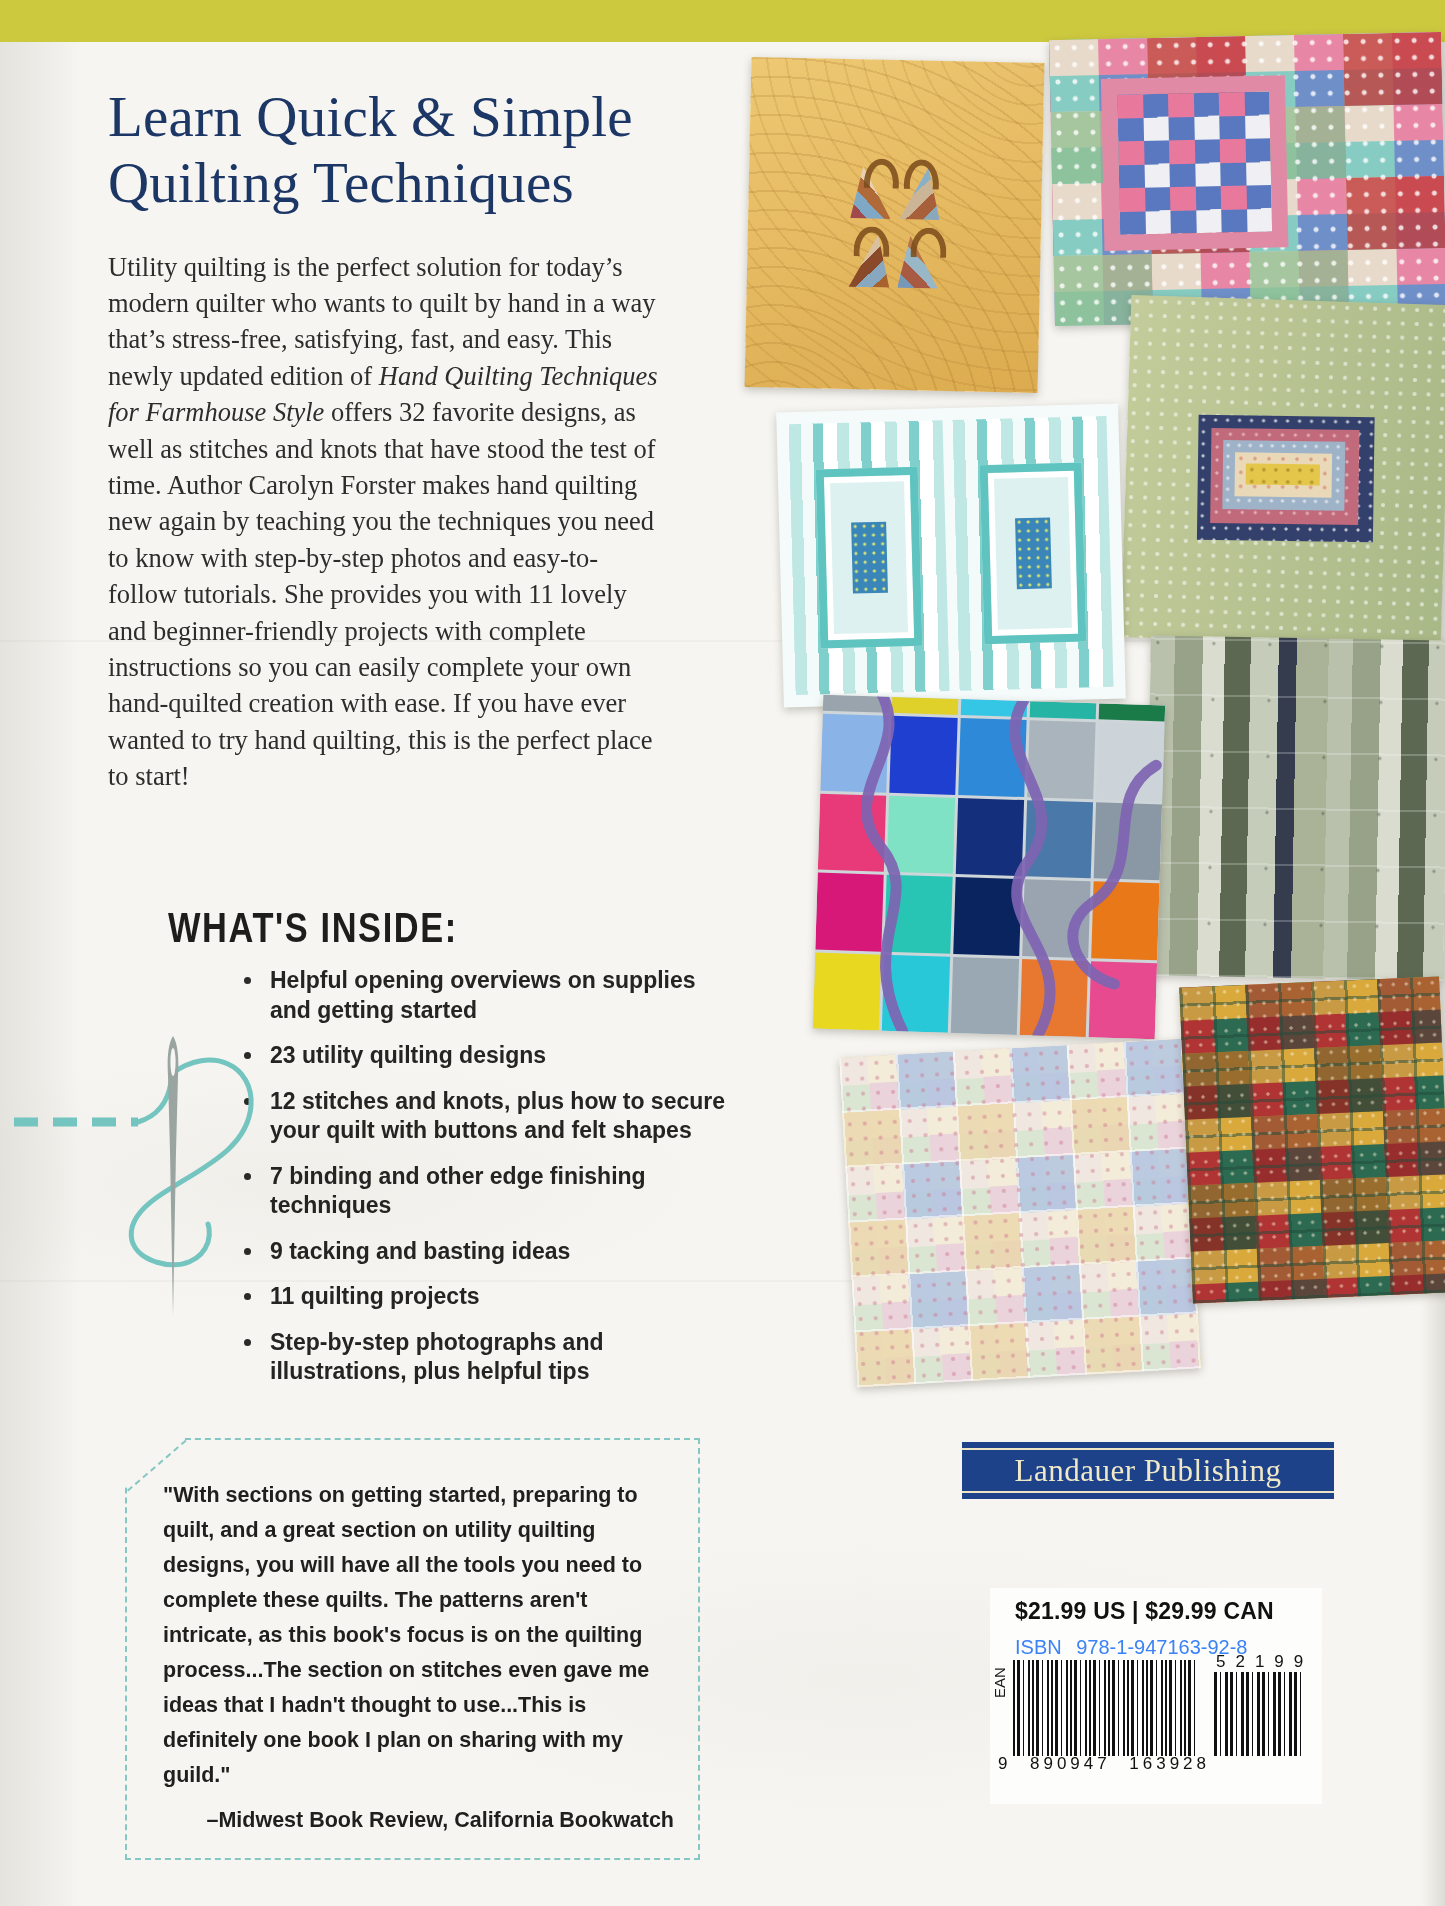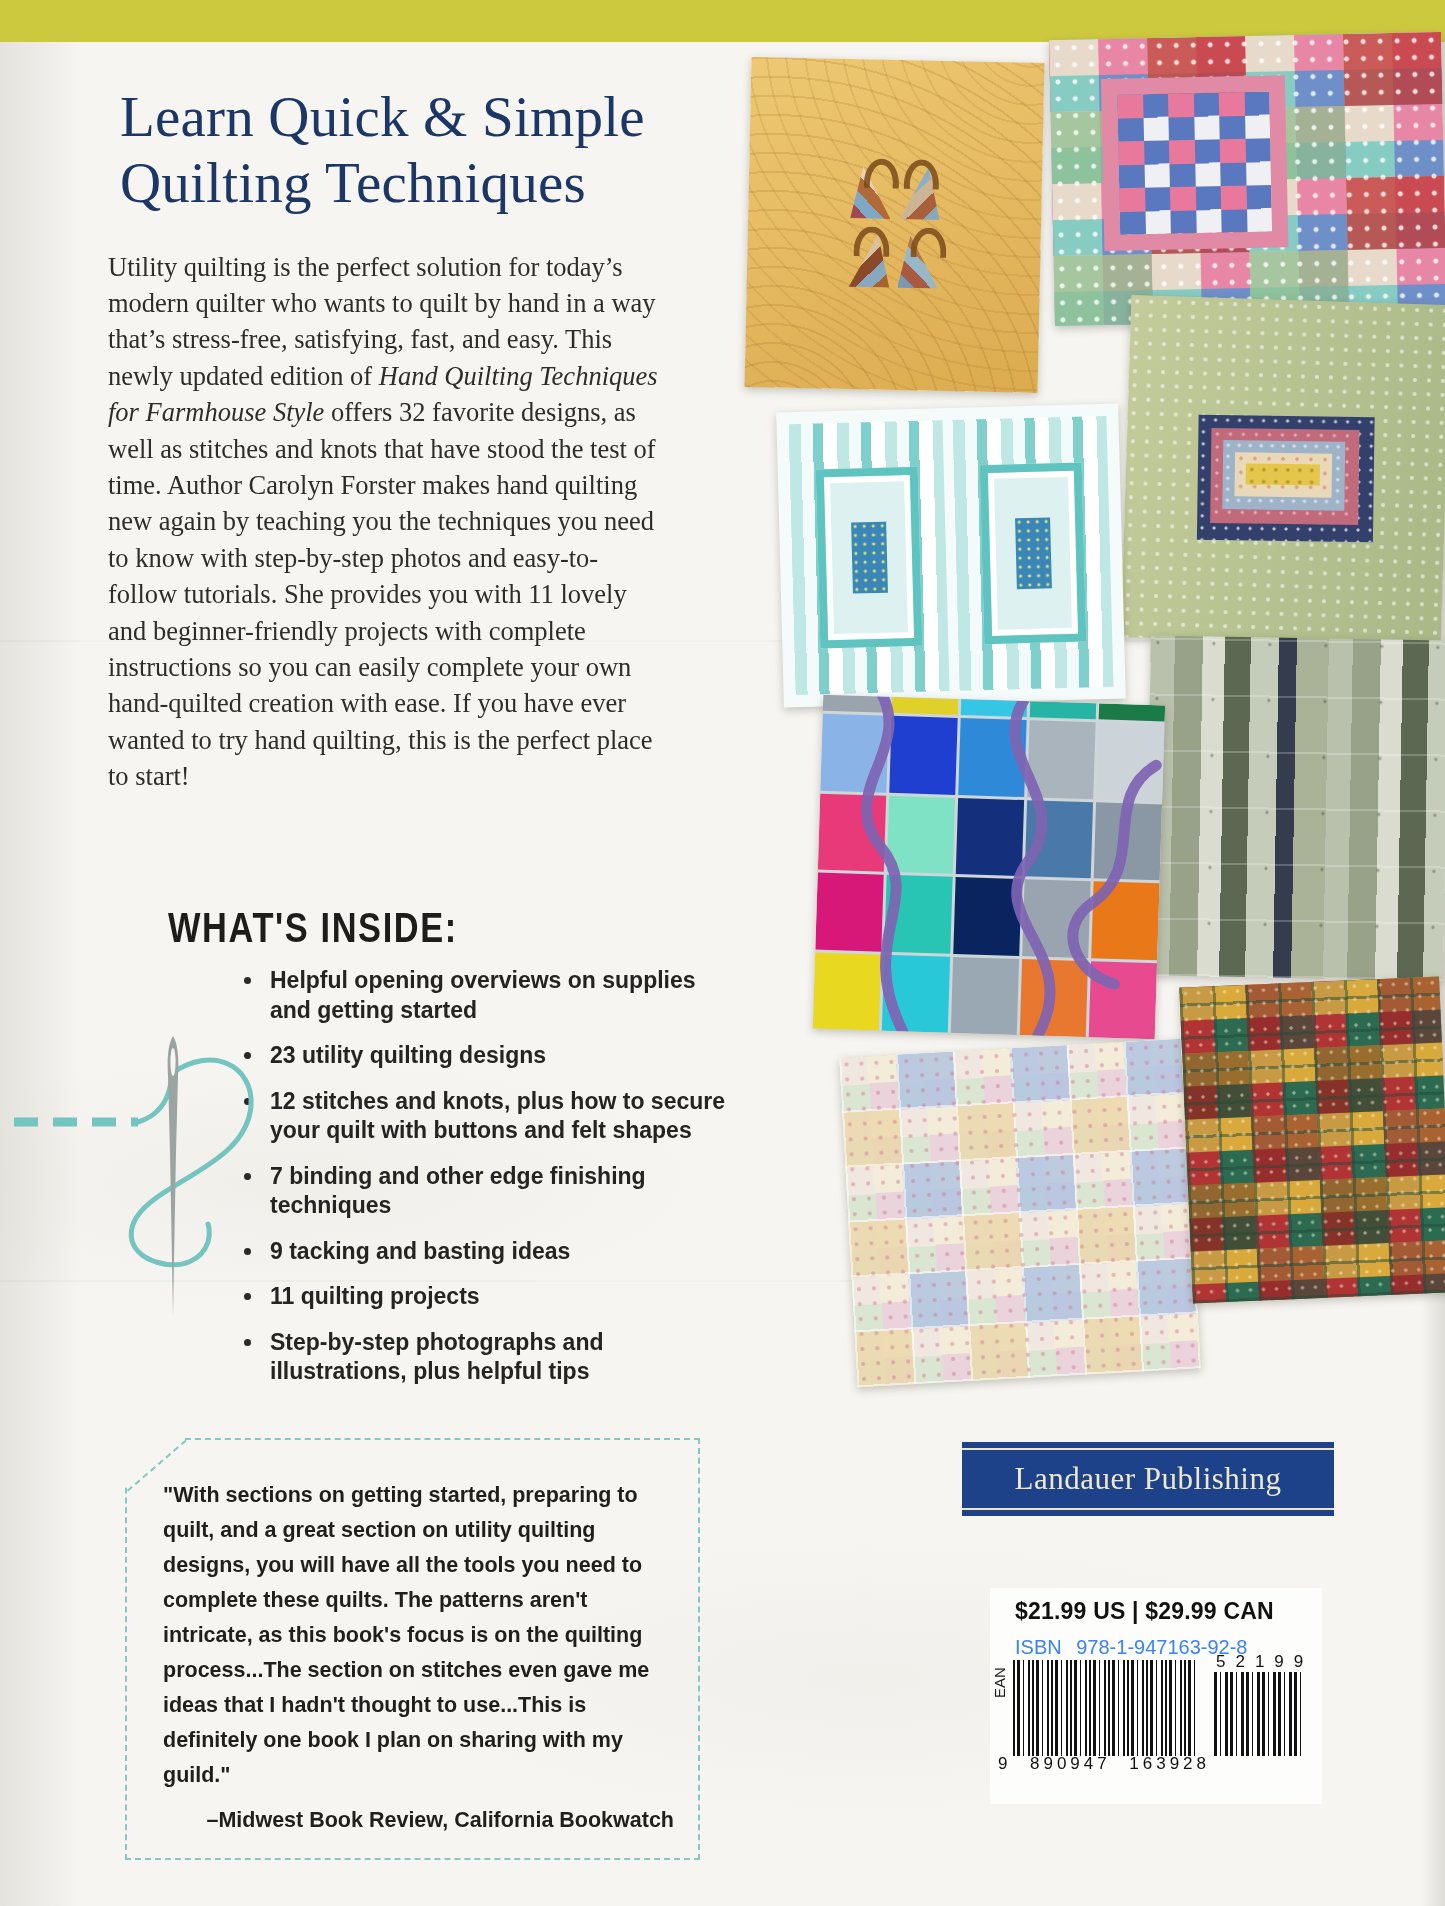--- a/index.html
+++ b/index.html
@@ -12,21 +12,21 @@
       radial-gradient(600px 180px at 20% 62%,rgba(205,200,190,.14),transparent 70%),
       radial-gradient(700px 200px at 60% 88%,rgba(205,200,190,.12),transparent 70%);}
   .topbar{position:absolute;left:0;top:0;width:100%;height:42px;background:#cdc93f;}
   .left-edge{position:absolute;left:0;top:42px;bottom:0;width:80px;
     background:linear-gradient(90deg,rgba(125,120,108,.14),rgba(125,120,108,.05) 70%,transparent);}
   .right-edge{position:absolute;right:0;top:42px;bottom:0;width:24px;
     background:linear-gradient(270deg,rgba(125,120,108,.20),transparent);}
 
   
   .title{position:absolute;left:108px;top:84px;width:560px;color:#1c3765;
-    font-family:"Liberation Serif","DejaVu Serif",serif;font-size:57px;line-height:66px;font-weight:400;letter-spacing:.2px;margin-left:12px;}
+    font-family:"Liberation Serif","DejaVu Serif",serif;font-size:57px;line-height:66px;font-weight:400;letter-spacing:.2px;}
   .intro{position:absolute;left:108px;top:222px;width:556px;color:#2e2d2b;
     font-family:"Liberation Serif","DejaVu Serif",serif;font-size:26.5px;line-height:36.4px;}
   .intro em{font-style:italic;}
   .whats{position:absolute;left:168px;top:903px;color:#1d1d1b;font-size:43px;font-weight:700;
     letter-spacing:2px;transform:scaleX(.8);transform-origin:left top;white-space:nowrap;}
   .bullets{position:absolute;left:270px;top:966px;width:470px;margin:0;padding:0;list-style:none;
     font-size:23px;line-height:29.5px;font-weight:600;color:#242422;}
   .bullets li{position:relative;margin:0 0 16px 0;}
   .bullets li .dot{position:absolute;left:-26px;top:11px;width:7px;height:7px;border-radius:50%;background:#2a2a28;}
 
@@ -35,21 +35,21 @@
 
   
   .quote{position:absolute;left:125px;top:1438px;width:575px;box-sizing:border-box;
     border:2px dashed #85c7c3;clip-path:polygon(58px 0,100% 0,100% 100%,0 100%,0 50px);
     padding:38px 22px 20px 36px;font-size:21.5px;line-height:35px;font-weight:700;color:#1f1f1d;}
   .quote .diag{position:absolute;left:0;top:50px;width:77px;border-top:2px dashed #85c7c3;
     transform:rotate(-40.8deg);transform-origin:0 0;}
   .quote .attr{text-align:right;margin-top:10px;padding-right:2px;}
 
   
-  .logo{position:absolute;left:962px;top:1442px;width:372px;height:74px;background:#1d4289;
+  .logo{position:absolute;left:962px;top:1442px;width:372px;height:57px;background:#1d4289;
     display:flex;align-items:center;justify-content:center;}
   .logo::before,.logo::after{content:"";position:absolute;left:0;right:0;height:2px;background:#ece4c4;}
   .logo::before{top:6px}.logo::after{bottom:6px}
   .logo span{color:#f0e9c8;font-family:"Liberation Serif","DejaVu Serif",serif;font-size:31px;letter-spacing:.5px;}
   .bc-panel{position:absolute;left:990px;top:1588px;width:332px;height:216px;background:#fdfdfb;}
   .price{position:absolute;left:25px;top:10px;font-size:23px;font-weight:700;color:#111;letter-spacing:.2px;}
   .isbn{position:absolute;left:25px;top:48px;font-size:20px;color:#3b82f6;word-spacing:9px;}
   .ean{position:absolute;left:-6px;top:86px;font-size:15px;color:#181818;transform:rotate(-90deg);}
   .bars-main{position:absolute;left:23px;top:72px;width:186px;height:96px;background:
     repeating-linear-gradient(90deg,#111 0 2px,#fff 2px 4px,#111 4px 7px,#fff 7px 10px,#111 10px 11px,#fff 11px 15px,#111 15px 17px,#fff 17px 19px);}

